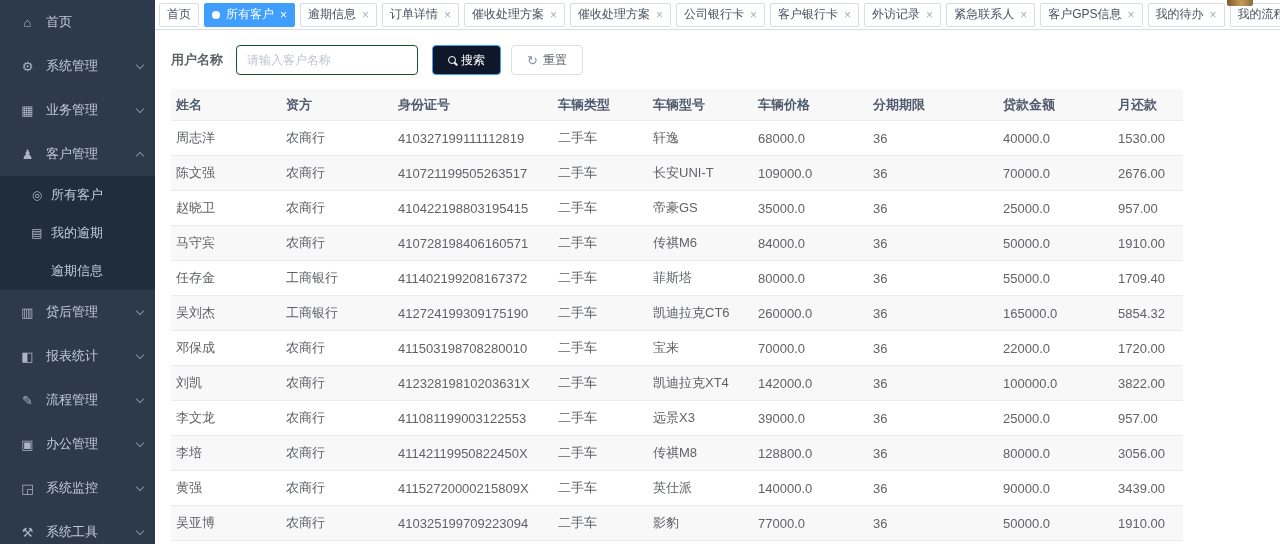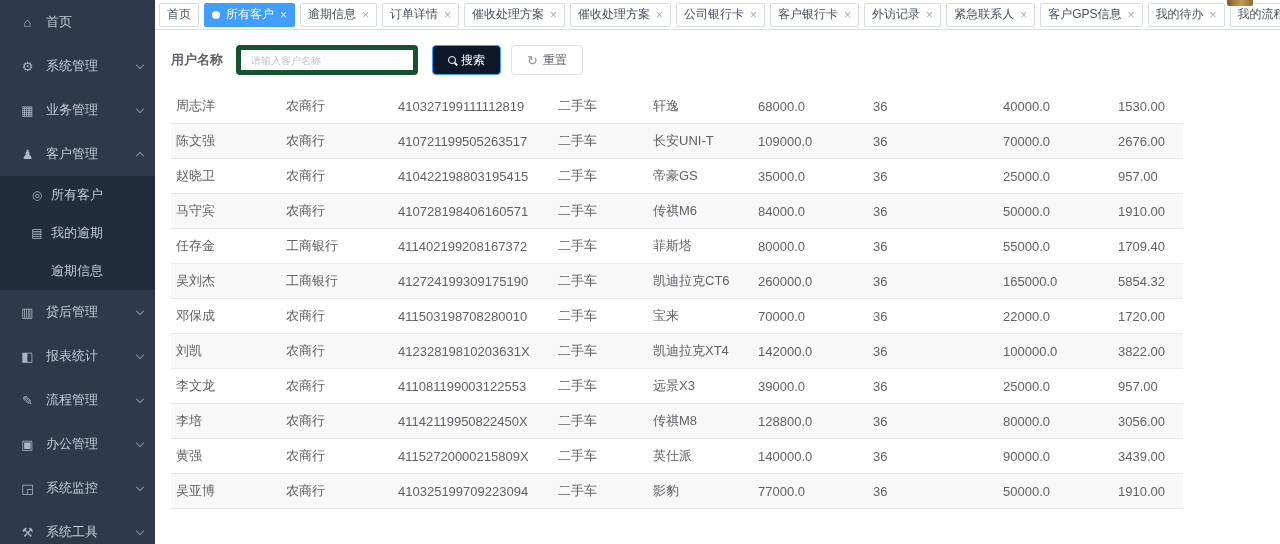--- a/index.html
+++ b/index.html
@@ -32,22 +32,22 @@
   .tab .close { margin-left:6px; font-size:12px; line-height:1; color:#a5aebc; }
   .tab.active .close { color:#fff; }
   .avatar-frag { position:absolute; right:27px; top:0; width:26px; height:6px; z-index:5;
     background:linear-gradient(90deg,#7a5c2e,#c69c52 55%,#8a6d3b); border-radius:0 0 2px 2px; }
 
   
   .content { position:absolute; left:155px; top:31px; width:1044px; height:513px;
     background:#fff; overflow:hidden; }
   .search-row { display:flex; align-items:center; padding:14px 16px 10px 16px; }
   .search-label { font-size:13px; font-weight:700; color:#606266; margin-right:13px; }
-  .search-input { width:182px; height:30px; border:5px solid #14532d; border-radius:4px;
-    padding:0 10px; font-size:10px; color:#606266; outline:none; }
+  .search-input { width:182px; height:30px; border:1px solid #14532d; border-radius:4px;
+    padding:0 10px; font-size:12px; color:#606266; outline:none; }
   .search-input::placeholder { color:#c0c4cc; }
   .btn { height:30px; display:inline-flex; align-items:center; gap:5px; padding:0 15px;
     border-radius:4px; font-size:12px; cursor:pointer; border:1px solid transparent; }
   .btn-primary { background:#0f172a; border-color:#409eff; color:#fff; margin-left:14px; }
   .btn-plain { background:#fff; border-color:#dcdfe6; color:#606266; margin-left:10px; }
   .i-search { width:8px; height:8px; border:1.5px solid #fff; border-radius:50%;
     position:relative; display:inline-block; }
   .i-search::after { content:""; position:absolute; width:4px; height:1.5px; background:#fff;
     right:-3px; bottom:-1px; transform:rotate(45deg); }
   .i-refresh { font-size:13px; line-height:1; color:#8c939d; }
@@ -243,20 +243,42 @@
       <span class="i-search"></span>
       <span>搜索</span>
     </button>
     <button class="btn btn-plain">
       <span class="i-refresh">↻</span>
       <span>重置</span>
     </button>
   </div>
 
   <div class="table">
+    <div class="tgrid thead">
+
+        <span class="cell">姓名</span>
+
+        <span class="cell">资方</span>
+
+        <span class="cell">身份证号</span>
+
+        <span class="cell">车辆类型</span>
+
+        <span class="cell">车辆型号</span>
+
+        <span class="cell">车辆价格</span>
+
+        <span class="cell">分期期限</span>
+
+        <span class="cell">贷款金额</span>
+
+        <span class="cell">月还款</span>
+
+        <span class="cell">操作</span>
+      </div>
 
     <div class="tbody">
 
         <div class="tgrid trow">
           <span class="cell">周志洋</span>
           <span class="cell">农商行</span>
           <span class="cell">410327199111112819</span>
           <span class="cell">二手车</span>
           <span class="cell">轩逸</span>
           <span class="cell num">68000.0</span>

